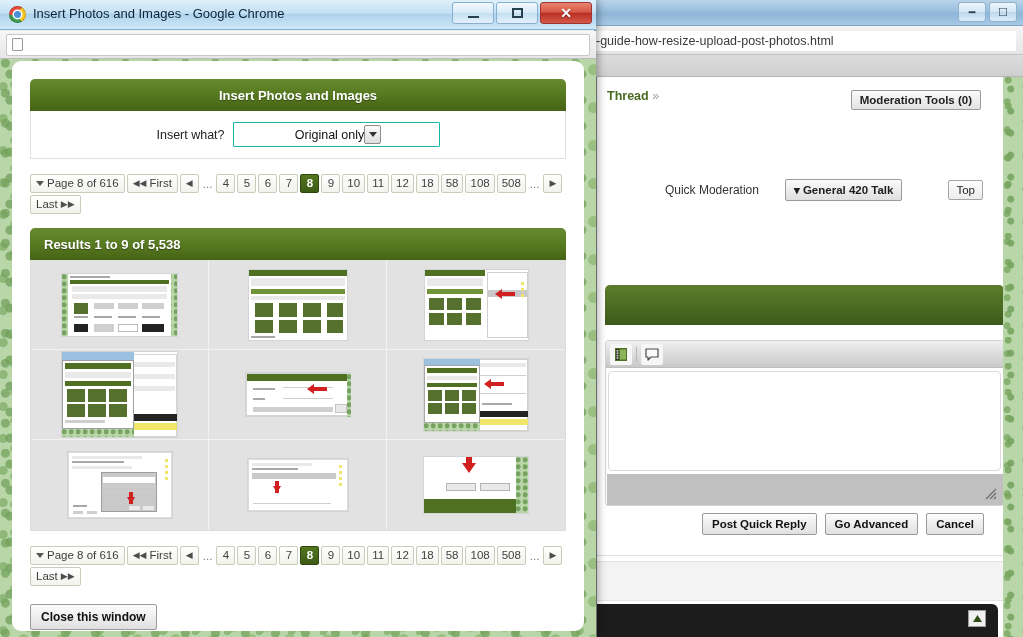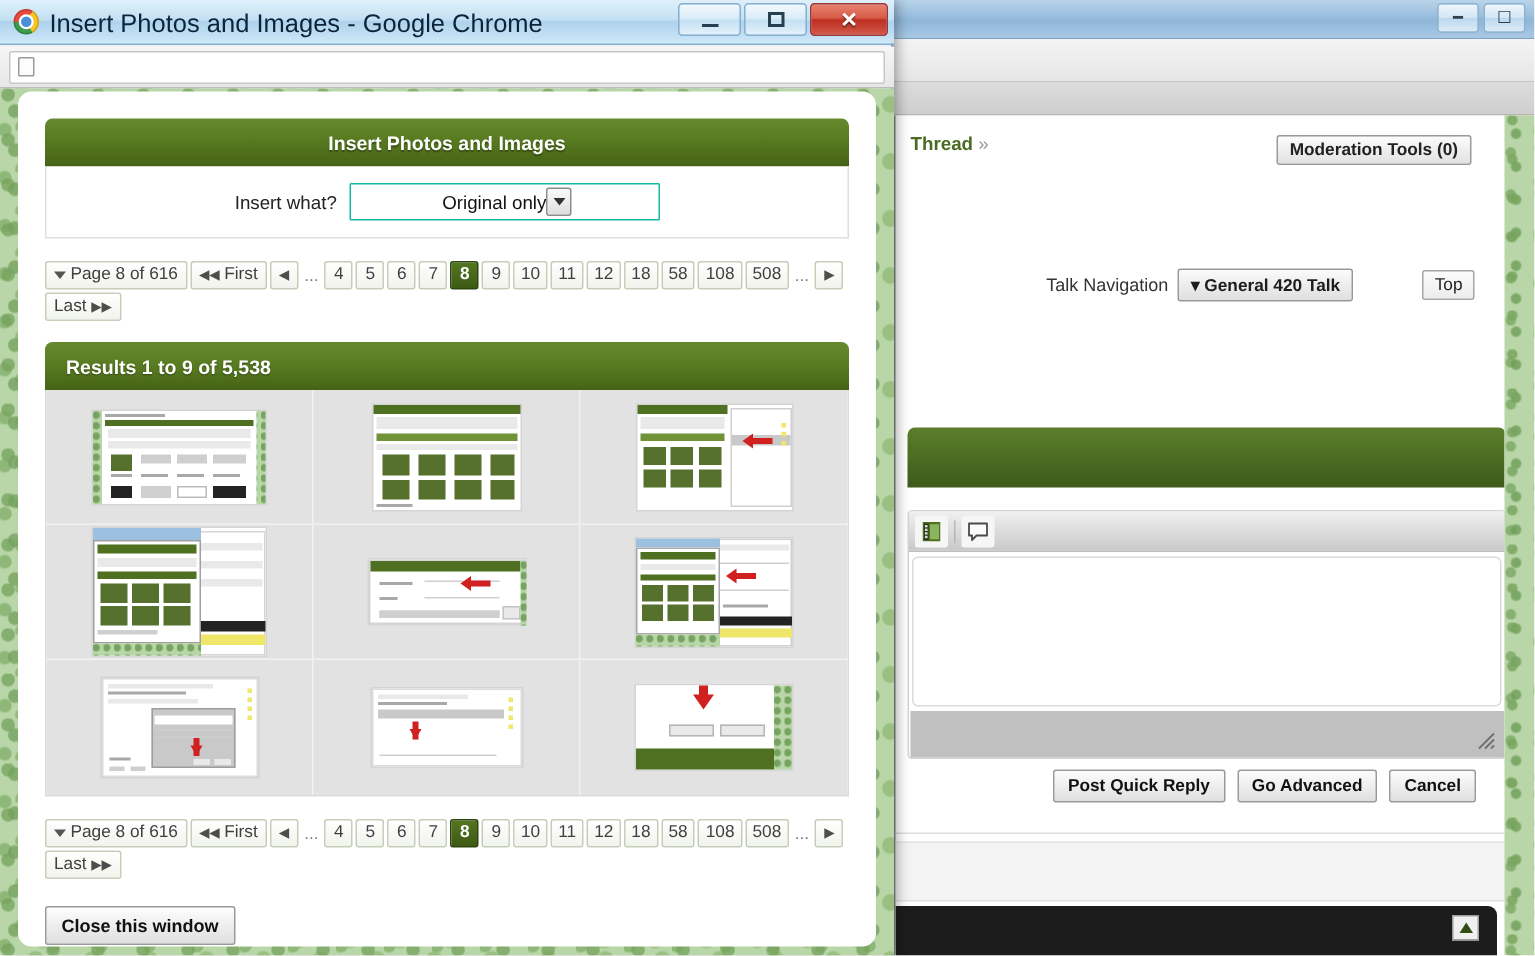--- a/index.html
+++ b/index.html
@@ -78,21 +78,21 @@
     border: 1px solid #9a9a9a; border-radius: 2px;
     padding: 3px 8px; white-space: nowrap;
   }
   .qnav {
     position: absolute; right: 20px; top: 102px;
     display: flex; align-items: center; gap: 6px; font-size: 12px; color: #333;
   }
   .qnav-sel {
     font-size: 11.5px; font-weight: bold; color: #1d1d1d;
     background: linear-gradient(to bottom, #fbfbfb, #dfdfdf);
-    border: 1px solid #9a9a9a; border-radius: 2px; padding: 3px 8px;
+    border: 1px solid #9a9a9a; border-radius: 2px; padding: 3px 8px; margin-left: 20px;
   }
   .qnav-top {
     font-size: 11.5px; color: #1d1d1d;
     background: linear-gradient(to bottom, #fdfdfd, #ececec);
     border: 1px solid #a5a5a5; border-radius: 2px; padding: 3px 7px; margin-left: 40px;
   }
   .green-bar {
     position: absolute; left: 8px; top: 208px; width: 399px; height: 40px;
     background: linear-gradient(to bottom, #5c7e2b 0%, #4a6b22 55%, #3e5a1c 100%);
     border-radius: 5px 5px 0 0;
@@ -173,21 +173,21 @@
     background:
       conic-gradient(from -90deg, #e74b3c 0deg 120deg, #f7c623 120deg 240deg, #3b9c4e 240deg 360deg);
     box-shadow: inset 0 0 0 1px rgba(0,0,0,.18);
   }
   .chrome-logo::after {
     content: ""; position: absolute; left: 5px; top: 5px; width: 7px; height: 7px;
     border-radius: 50%; background: #4a90d9; box-shadow: 0 0 0 1.5px #ffffff;
   }
   .pop-title {
     position: absolute; left: 33px; top: 6px;
-    font-size: 17px; color: #0c2439; white-space: nowrap;
+    font-size: 13px; color: #0c2439; white-space: nowrap;
   }
   .pop-winbtns { position: absolute; right: 4px; top: 2px; display: flex; gap: 2px; }
   .pop-wb {
     width: 42px; height: 22px; border-radius: 3px;
     border: 1px solid #86b0ce;
     background: linear-gradient(to bottom, #f2f9fd 0%, #d9ebf8 48%, #c3dff2 52%, #e4f1fb 100%);
     display: flex; align-items: center; justify-content: center;
   }
   .pop-wb.close {
     width: 52px;
@@ -366,28 +366,29 @@
       <div class="bg-winbtn">
           <span class="gl">━</span>
         </div>
       <div class="bg-winbtn">
           <span class="gl">☐</span>
         </div>
     </div>
   </div>
 
   <div class="bg-urlbar"></div>
+  <div class="bg-url">-guide-how-resize-upload-post-photos.html</div>
   <div class="bg-toolbar2"></div>
 
   <div class="bg-page">
 
     <div class="mod-tools">Moderation Tools (0)</div>
 
     <div class="qnav">
-      <span>Talk Navigation</span>
+      <span>Quick Moderation</span>
       <span class="qnav-sel">▾&nbsp;<span>General 420 Talk</span></span>
       <span class="qnav-top">Top</span>
     </div>
 
     <div class="green-bar"></div>
 
     <div class="qr-box">
       <div class="qr-toolbar">
         <div class="qr-icon-btn">
           <svg width="12" height="13" viewBox="0 0 12 13" aria-hidden="true">

